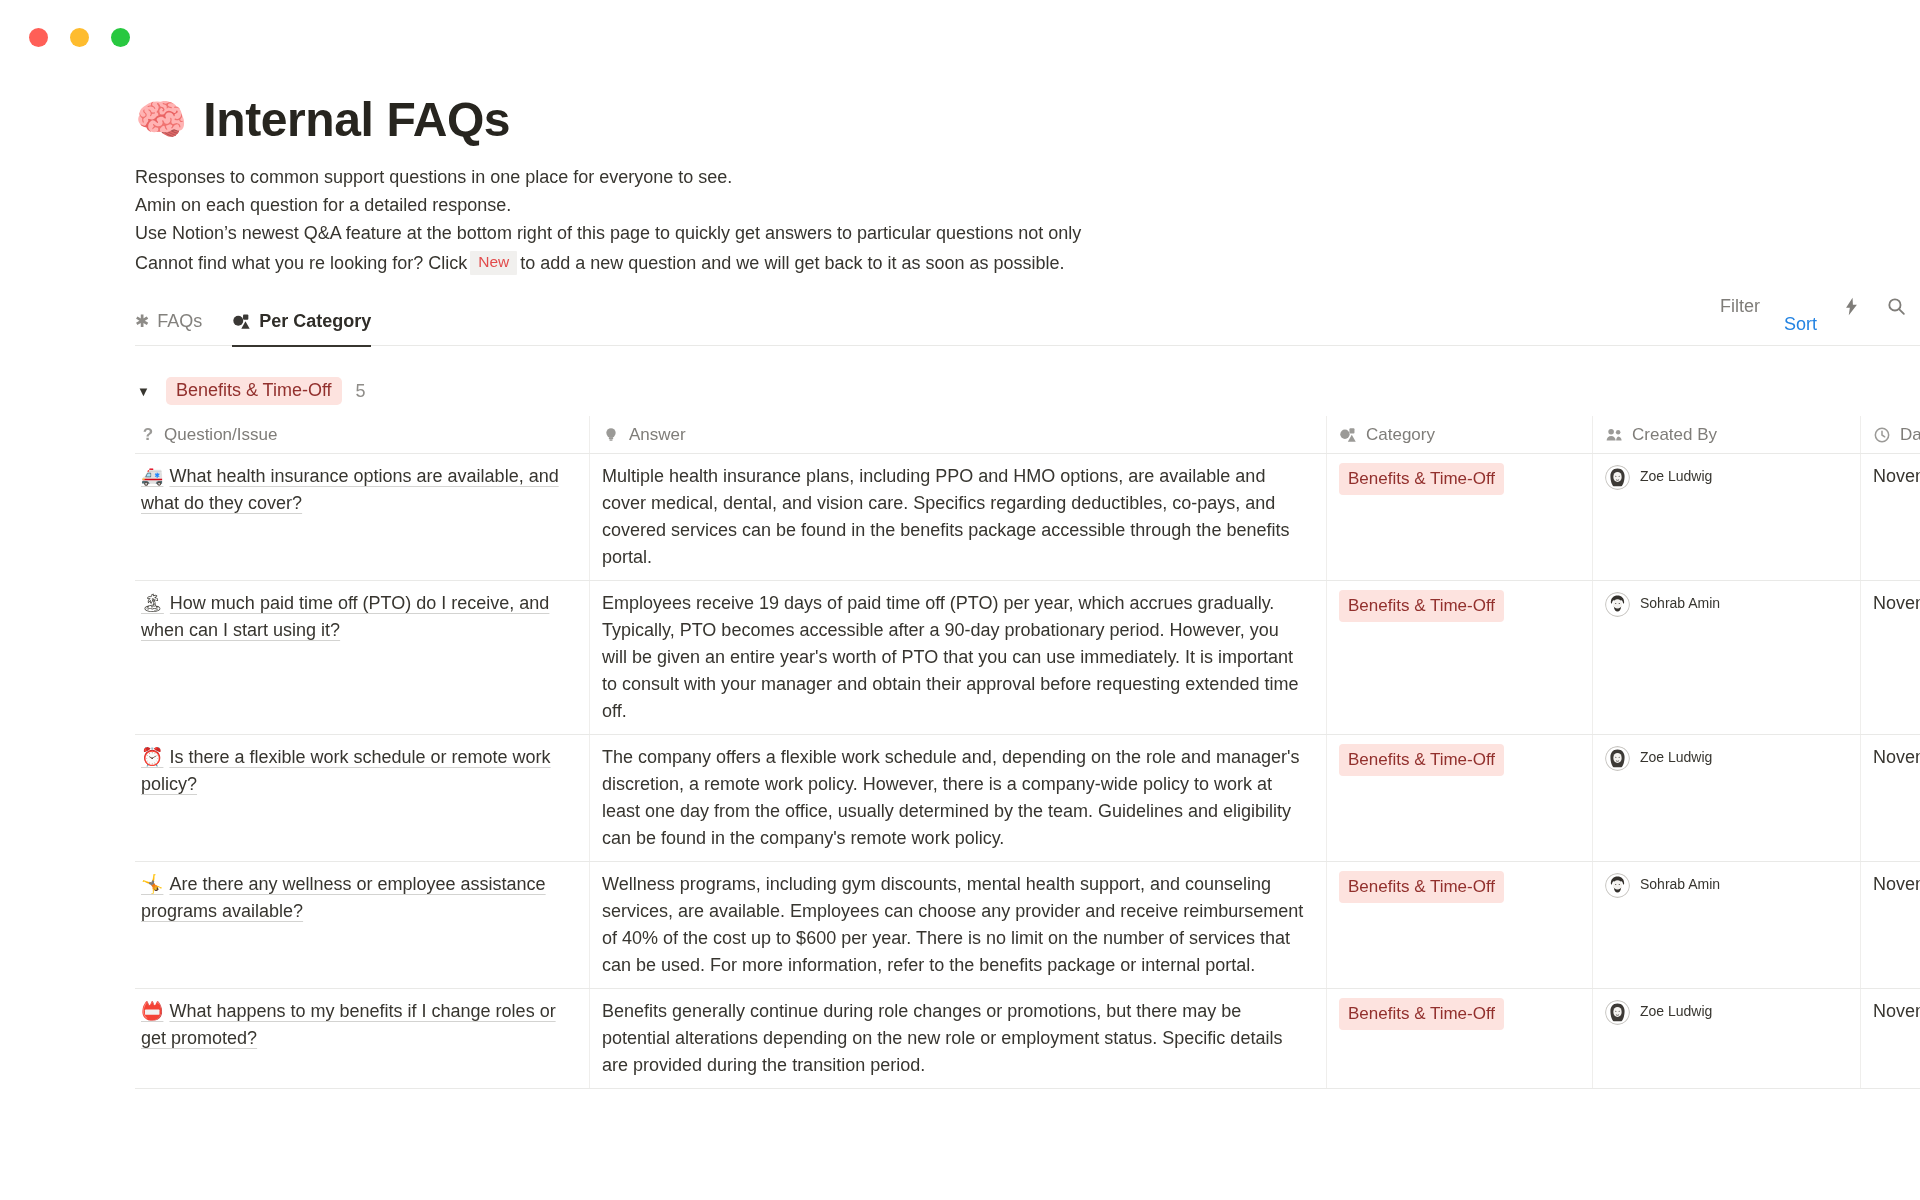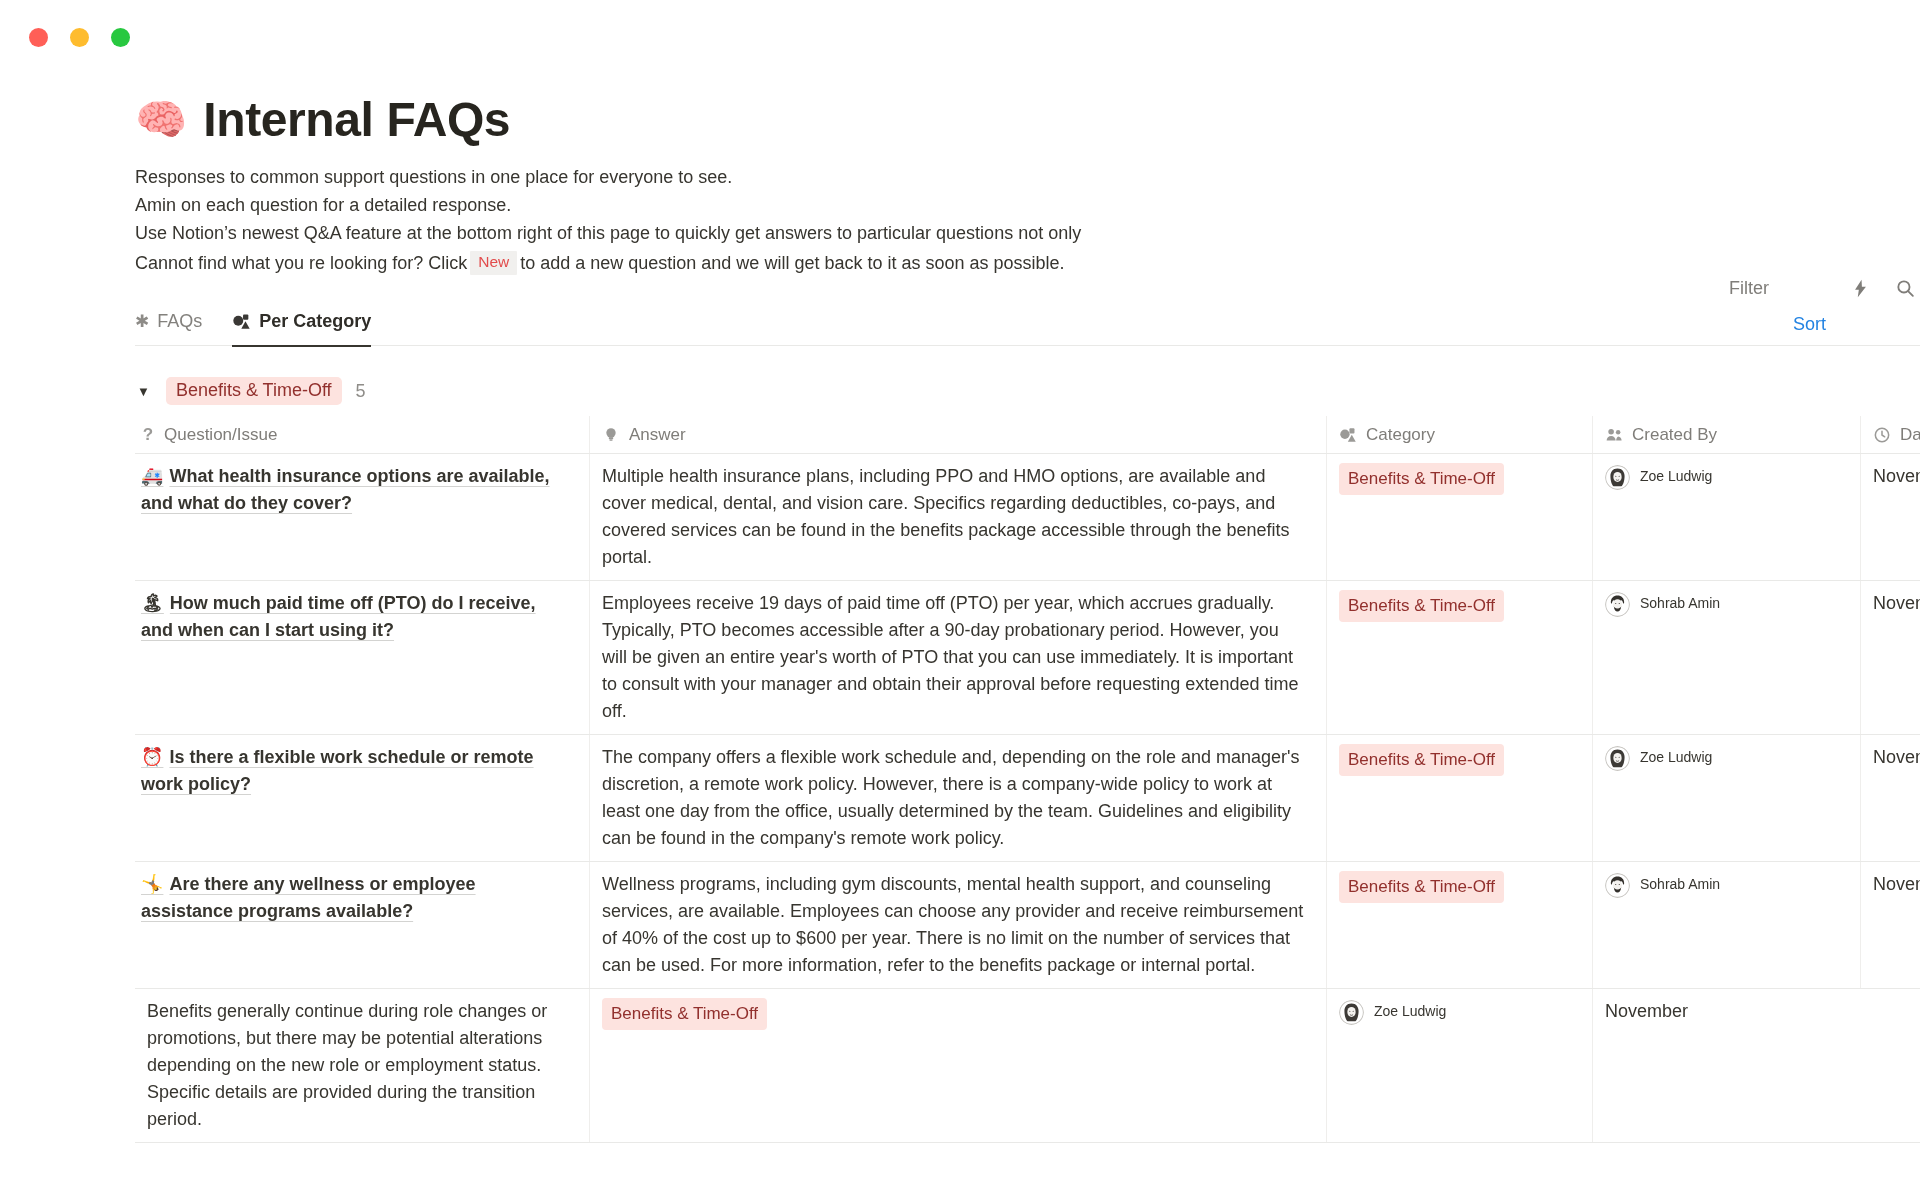--- a/index.html
+++ b/index.html
@@ -28,21 +28,21 @@
 
   
   .tabbar { margin-top:24px; position:relative; height:44px; border-bottom:1px solid #e9e9e7;
     display:flex; align-items:flex-end; gap:30px; }
   .tab { display:flex; align-items:center; gap:8px; font-size:18px; padding-bottom:13px; cursor:pointer; }
   .tab.inactive { color:#83817d; font-weight:500; }
   .tab.active { color:#2f2d28; font-weight:600; border-bottom:2.5px solid #37352f; margin-bottom:-1.5px; }
   .tab .asterisk { font-size:17px; color:#8d8b87; font-weight:400; }
   .shapes-icon { width:19px; height:19px; display:inline-block; }
 
-  .toolbar { position:absolute; right:4px; bottom:10px; display:flex; align-items:flex-start; gap:24px; }
+  .toolbar { position:absolute; right:13px; bottom:10px; display:flex; align-items:center; gap:24px; }
   .tb-text { font-size:18px; color:#7f7d79; cursor:pointer; }
   .tb-text.sort { color:#2383e2;margin-top:36px; }
   .tb-icon { width:21px; height:21px; display:inline-block; cursor:pointer; }
 
   
   .group-row { margin-top:30px; display:flex; align-items:center; gap:14px; height:30px; }
   .collapse-tri { font-size:13px; color:#37352f; cursor:pointer; padding:2px; }
   .group-badge { background:#fde3df; color:#92302d; font-size:18px; font-weight:500;
     padding:3px 10px 4px; border-radius:5px; cursor:pointer; }
   .group-count { font-size:18px; color:#8f8d89; }
@@ -54,21 +54,21 @@
   .hcell { display:flex; align-items:center; gap:9px; font-size:17px; color:#7f7d79;
     padding-left:12px; border-right:1px solid #efeeec; }
   .hcell:first-child { padding-left:6px; }
   .hcell:last-child { border-right:none; }
   .hicon { width:18px; height:18px; display:inline-block; flex:0 0 auto; }
   .q-mark { font-size:17px; font-weight:700; color:#9b9a97; width:14px; text-align:center; }
 
   .trow { border-bottom:1px solid #e9e9e7; }
   .cell { padding:9px 20px 9px 12px; border-right:1px solid #efeeec; font-size:18px; line-height:27px; }
   .cell:last-child { border-right:none; }
-  .cell.question { padding-left:6px; padding-right:24px; font-weight:700; }
+  .cell.question { padding-left:6px; padding-right:24px; font-weight:400; }
   .q-link { cursor:pointer; text-decoration:underline; text-decoration-color:rgba(55,53,47,0.22);
     text-decoration-thickness:1px; text-underline-offset:4px; }
   .q-emoji { text-decoration:none; display:inline; margin-right:6px; }
   .cell.answer { color:#37352f; }
   .cell.category .tag { display:inline-block; background:#fde3df; color:#92302d; font-size:17px;
     padding:2px 9px 3px; border-radius:4px; white-space:nowrap; }
   .cell.creator { display:flex; align-items:flex-start; gap:10px; }
   .avatar { width:25px; height:25px; border-radius:50%; flex:0 0 auto; margin-top:2px; }
   .creator-name { font-size:14px; }
   .cell.date { white-space:nowrap; overflow:hidden; color:#37352f; }
@@ -278,20 +278,23 @@
         <circle cx="13.7" cy="11" r="0.55" fill="#34312d"></circle>
         <path d="M8.4 13.6 c0.4 3.2 1.6 5.2 3.6 5.2 c2 0 3.2-2 3.6-5.2 c-0.6 1.4-1.6 2-3.6 2 c-2 0-3-0.6-3.6-2 Z" fill="#34312d"></path>
         <path d="M10.9 15.2 q1.1 0.6 2.2 0" stroke="#f4f2ef" stroke-width="0.6" fill="none" stroke-linecap="round"></path>
       </svg>
       <span class="creator-name">Sohrab Amin</span>
     </div>
     <div class="cell date">November</div>
   </div>
 
   <div class="trow">
+    <div class="cell question">
+      <span class="q-link"><span class="q-emoji">📛</span><span>What happens to my benefits if I change roles or get promoted?</span></span>
+    </div>
     <div class="cell answer">Benefits generally continue during role changes or promotions, but there may be potential alterations depending on the new role or employment status. Specific details are provided during the transition period.</div>
     <div class="cell category">
       <span class="tag">Benefits &amp; Time-Off</span>
     </div>
     <div class="cell creator">
       <svg class="avatar av-woman" viewBox="0 0 24 24">
         <circle cx="12" cy="12" r="11.4" fill="#fff" stroke="#c8c6c2" stroke-width="1"></circle>
         <path d="M12 3.4 c-4.6 0-6.8 3.4-6.8 7.2 c0 4.6 1.4 8.6 3 9.9 h7.6 c1.6-1.3 3-5.3 3-9.9 c0-3.8-2.2-7.2-6.8-7.2 Z" fill="#3d3a36"></path>
         <ellipse cx="12" cy="11.4" rx="4" ry="4.8" fill="#f4f2ef"></ellipse>
         <circle cx="10.4" cy="10.8" r="0.55" fill="#3d3a36"></circle>

